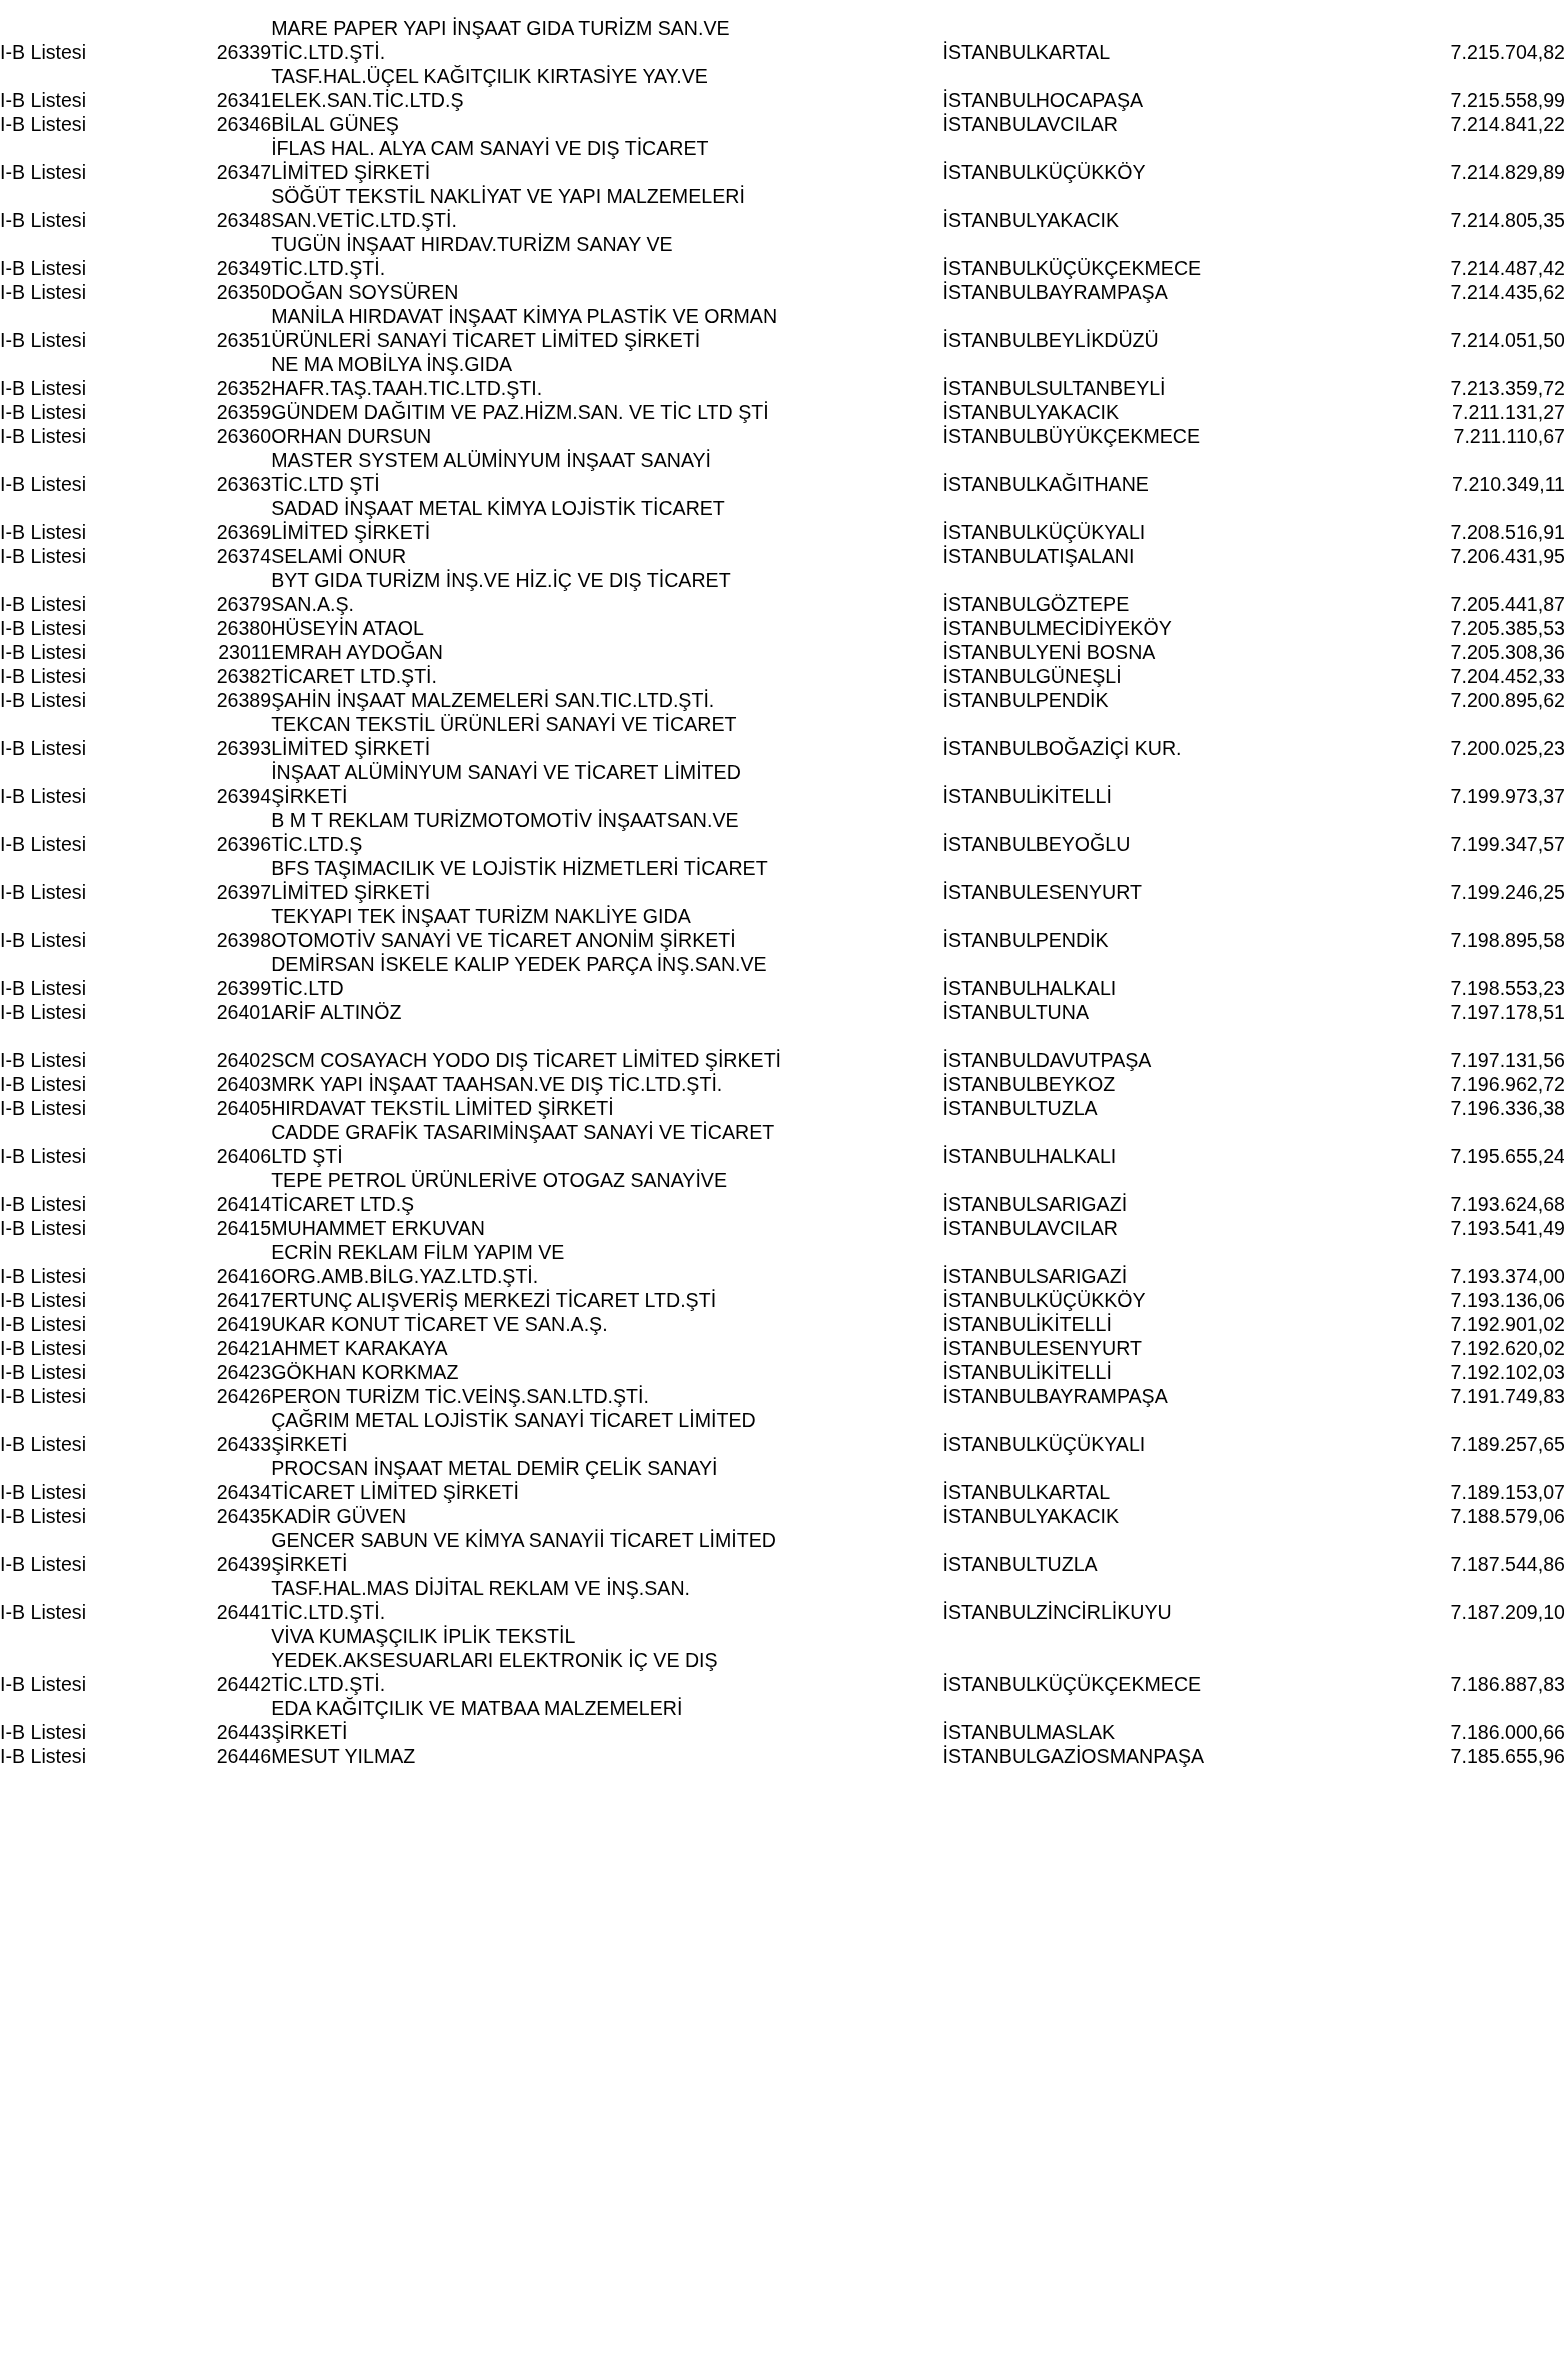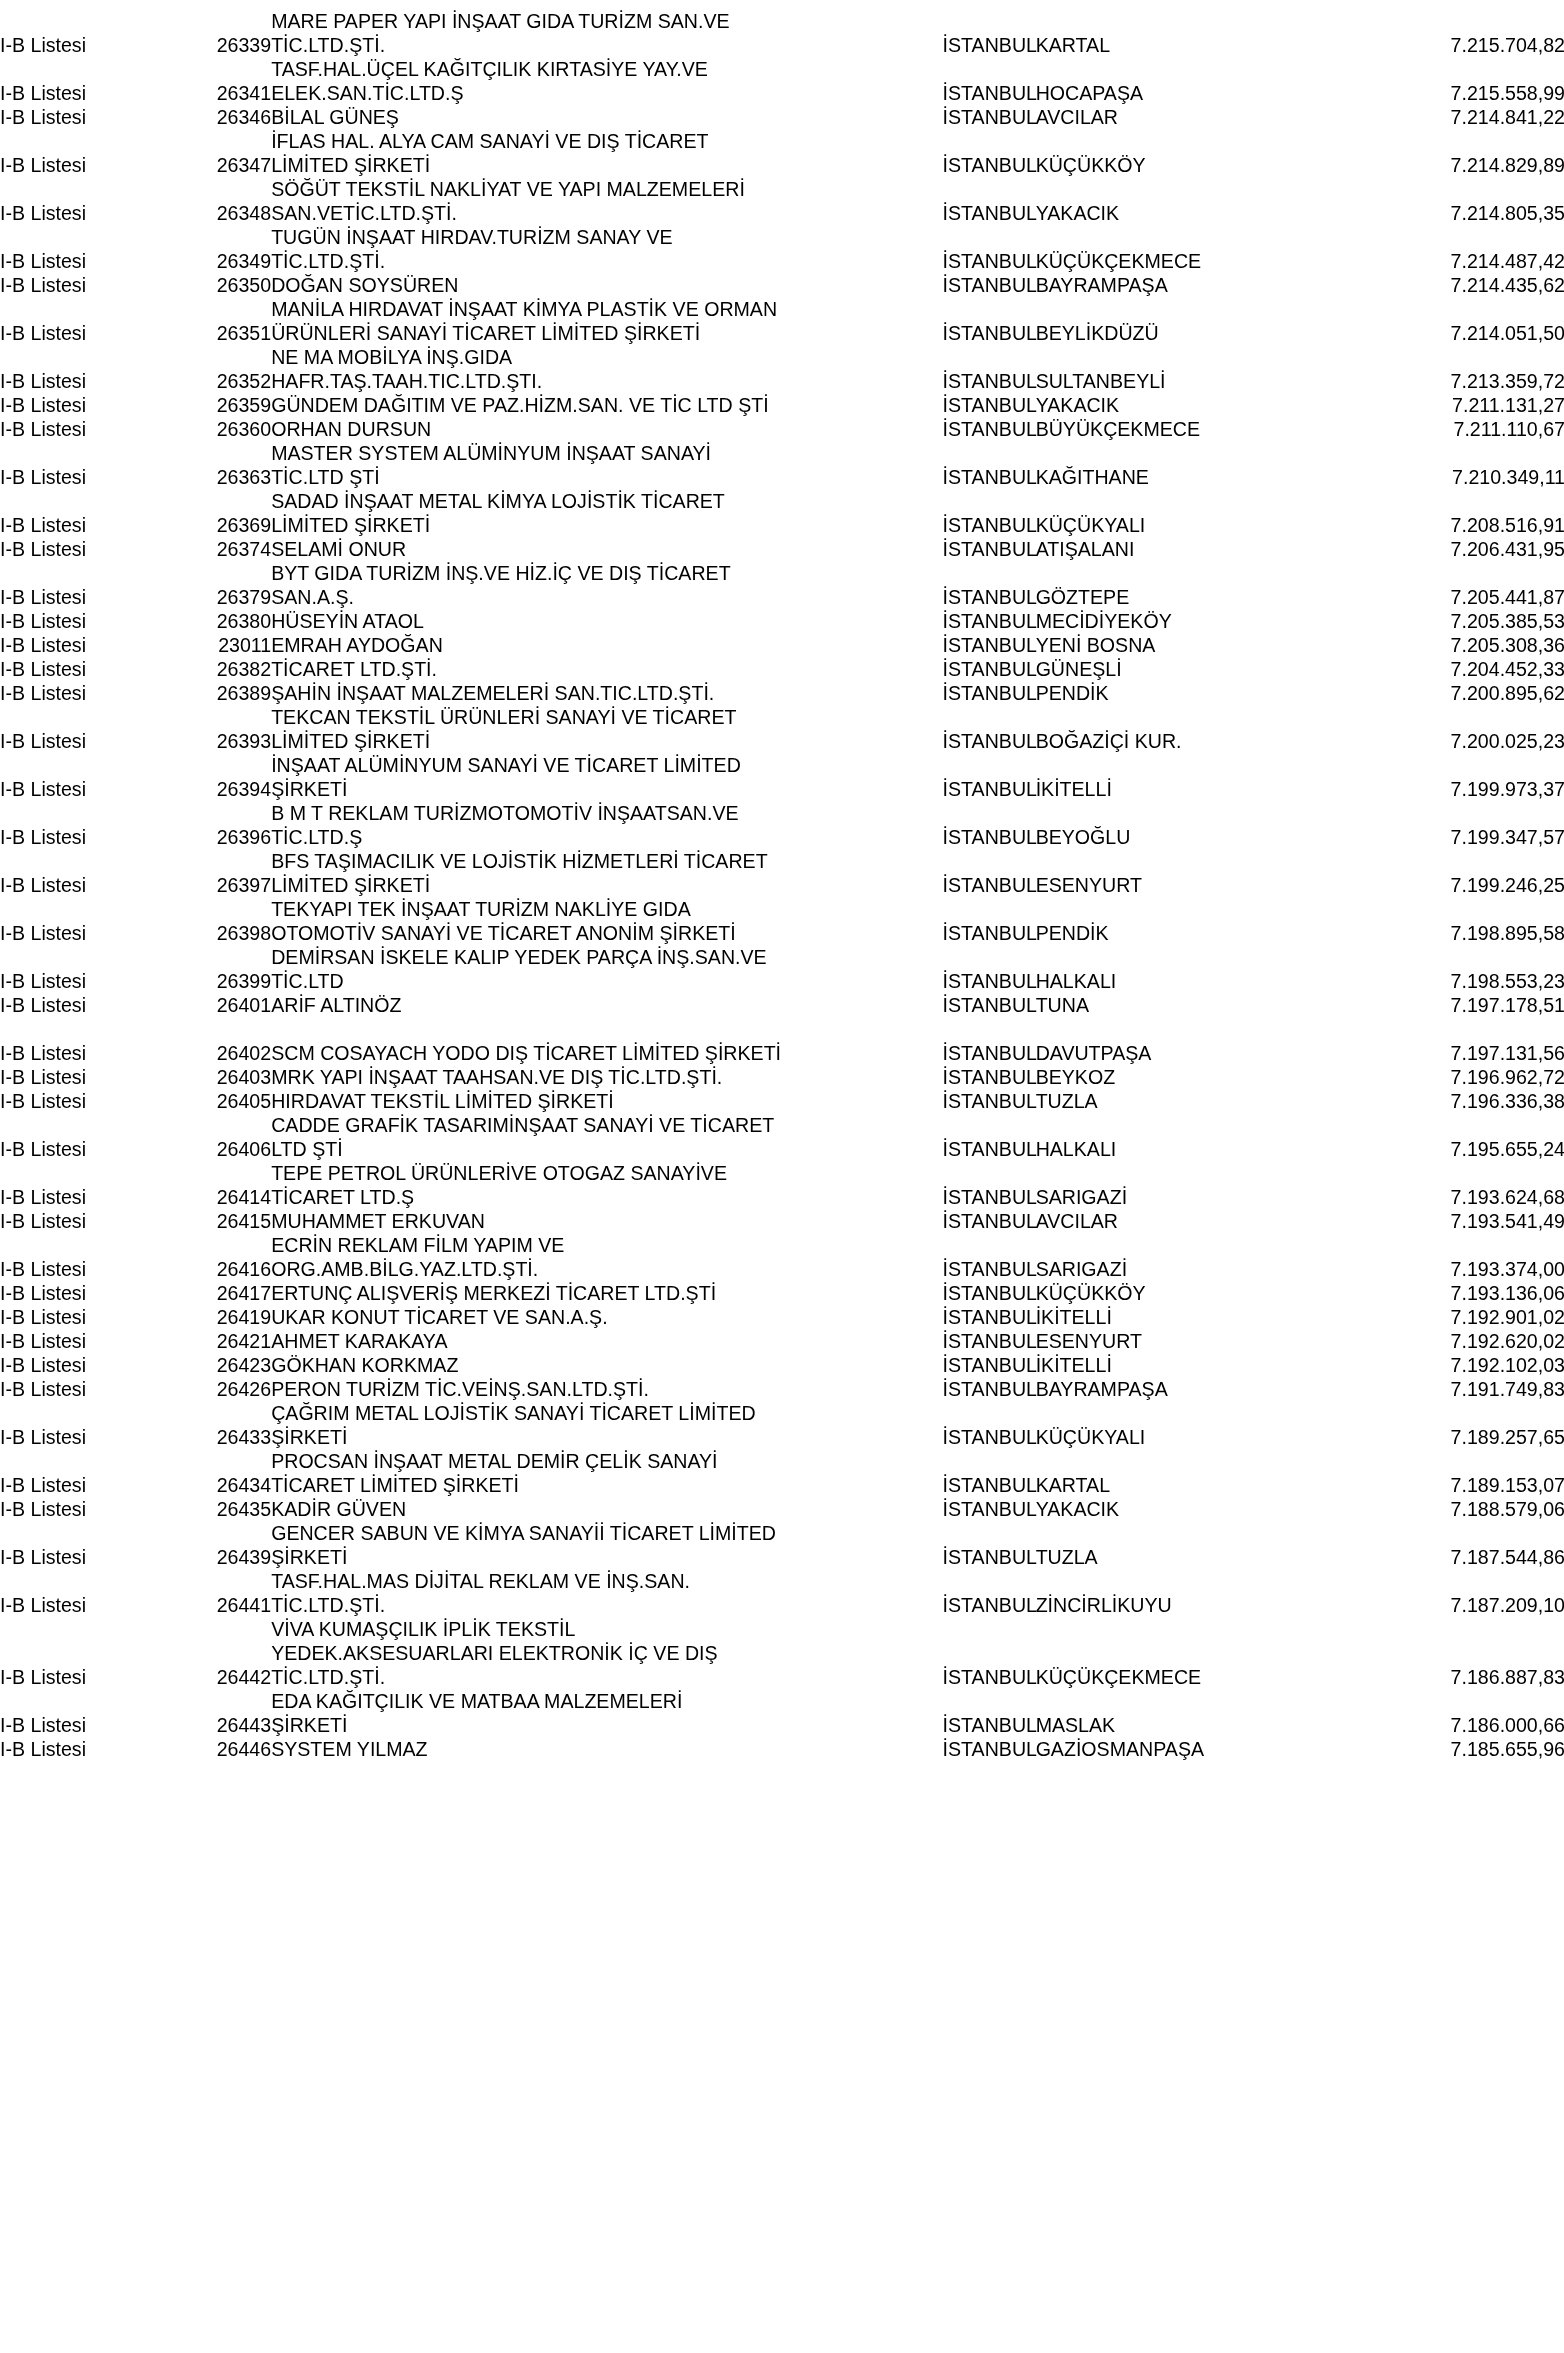--- a/index.html
+++ b/index.html
@@ -12,21 +12,21 @@
     height: 2354px;
     font-family: "Liberation Sans", sans-serif;
     color: #000000;
     -webkit-font-smoothing: antialiased;
   }
   .page {
     position: relative;
     width: 1565px;
     height: 2200px;
     box-sizing: border-box;
-    padding: 9px 0 0 0;
+    padding: 16px 0 0 0;
     overflow: hidden;
   }
   table.debtor-table {
     width: 1565px;
     border-collapse: collapse;
     table-layout: fixed;
     font-size: 19.6px;
     line-height: 24px;
   }
   table.debtor-table td {
@@ -661,21 +661,21 @@
           <td class="list-cell">I-B Listesi</td>
           <td class="no-cell">26443</td>
           <td class="name-cell">ŞİRKETİ</td>
           <td class="city-cell">İSTANBUL</td>
           <td class="dist-cell">MASLAK</td>
           <td class="amount-cell">7.186.000,66</td>
         </tr>
         <tr>
           <td class="list-cell">I-B Listesi</td>
           <td class="no-cell">26446</td>
-          <td class="name-cell">SYSTEM YILMAZ</td>
+          <td class="name-cell">MESUT YILMAZ</td>
           <td class="city-cell">İSTANBUL</td>
           <td class="dist-cell">GAZİOSMANPAŞA</td>
           <td class="amount-cell">7.185.655,96</td>
         </tr>
       </tbody>
   </table>
 </div>
 
 
 </body></html>

